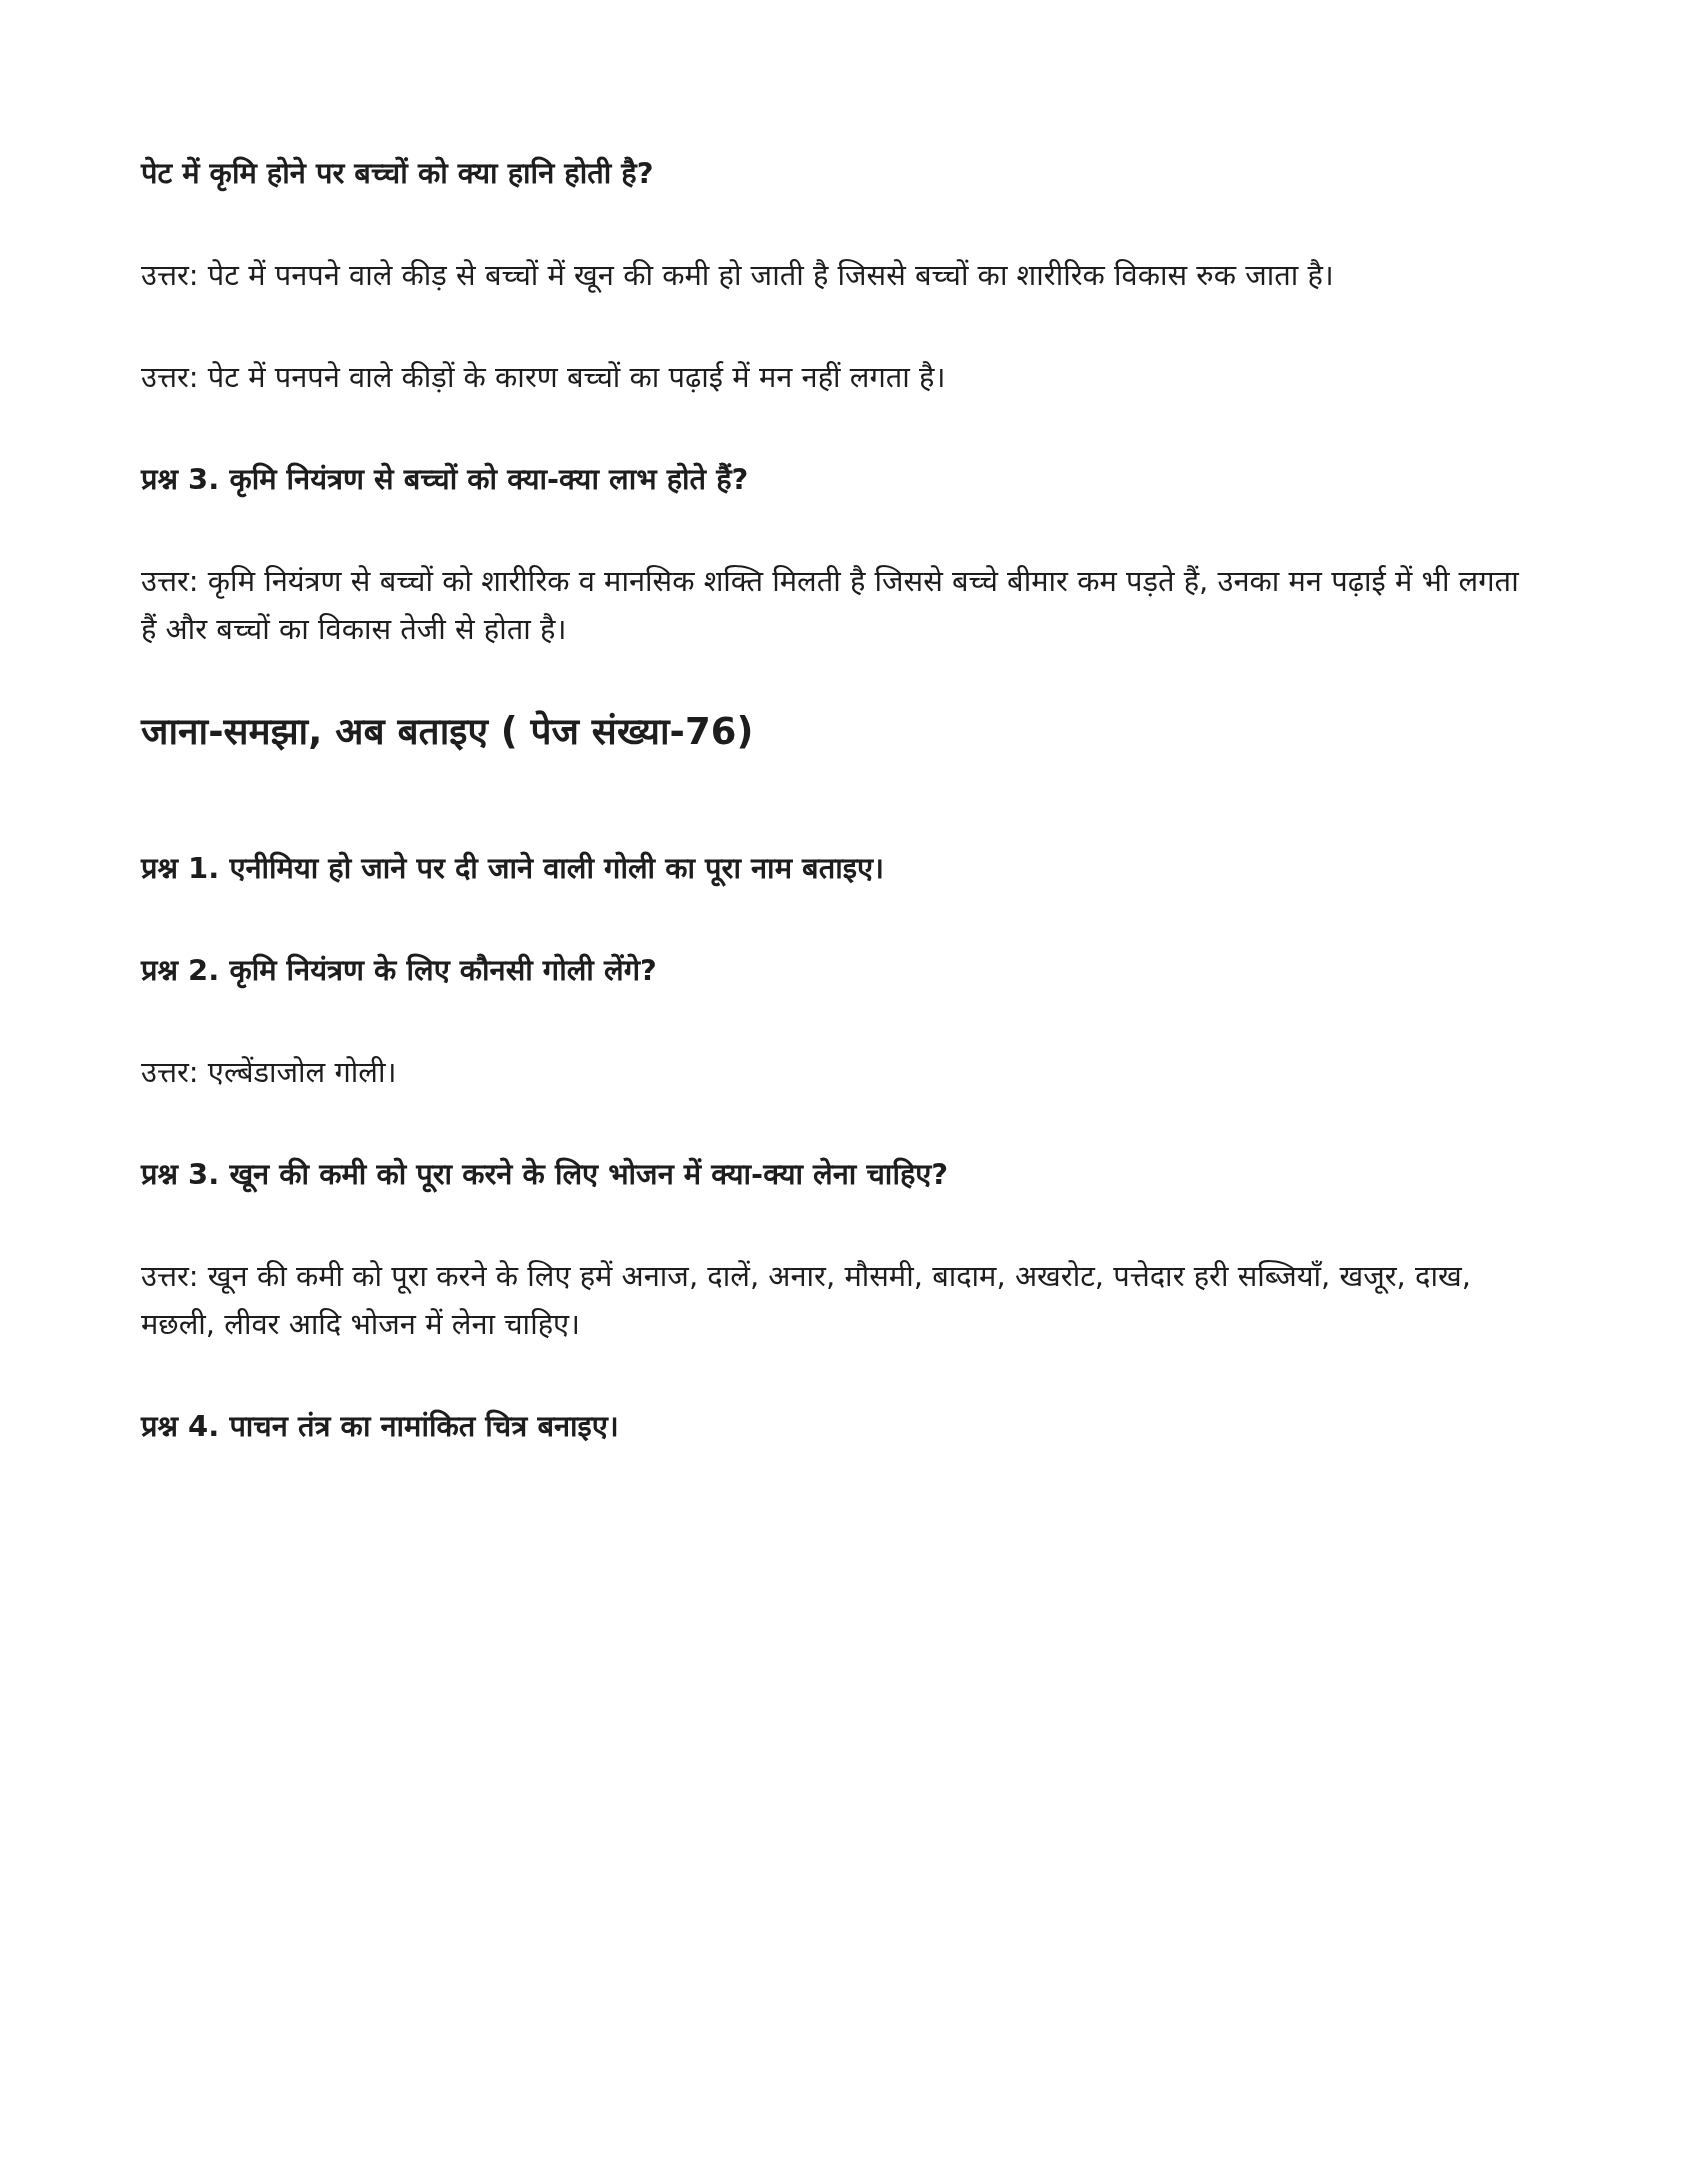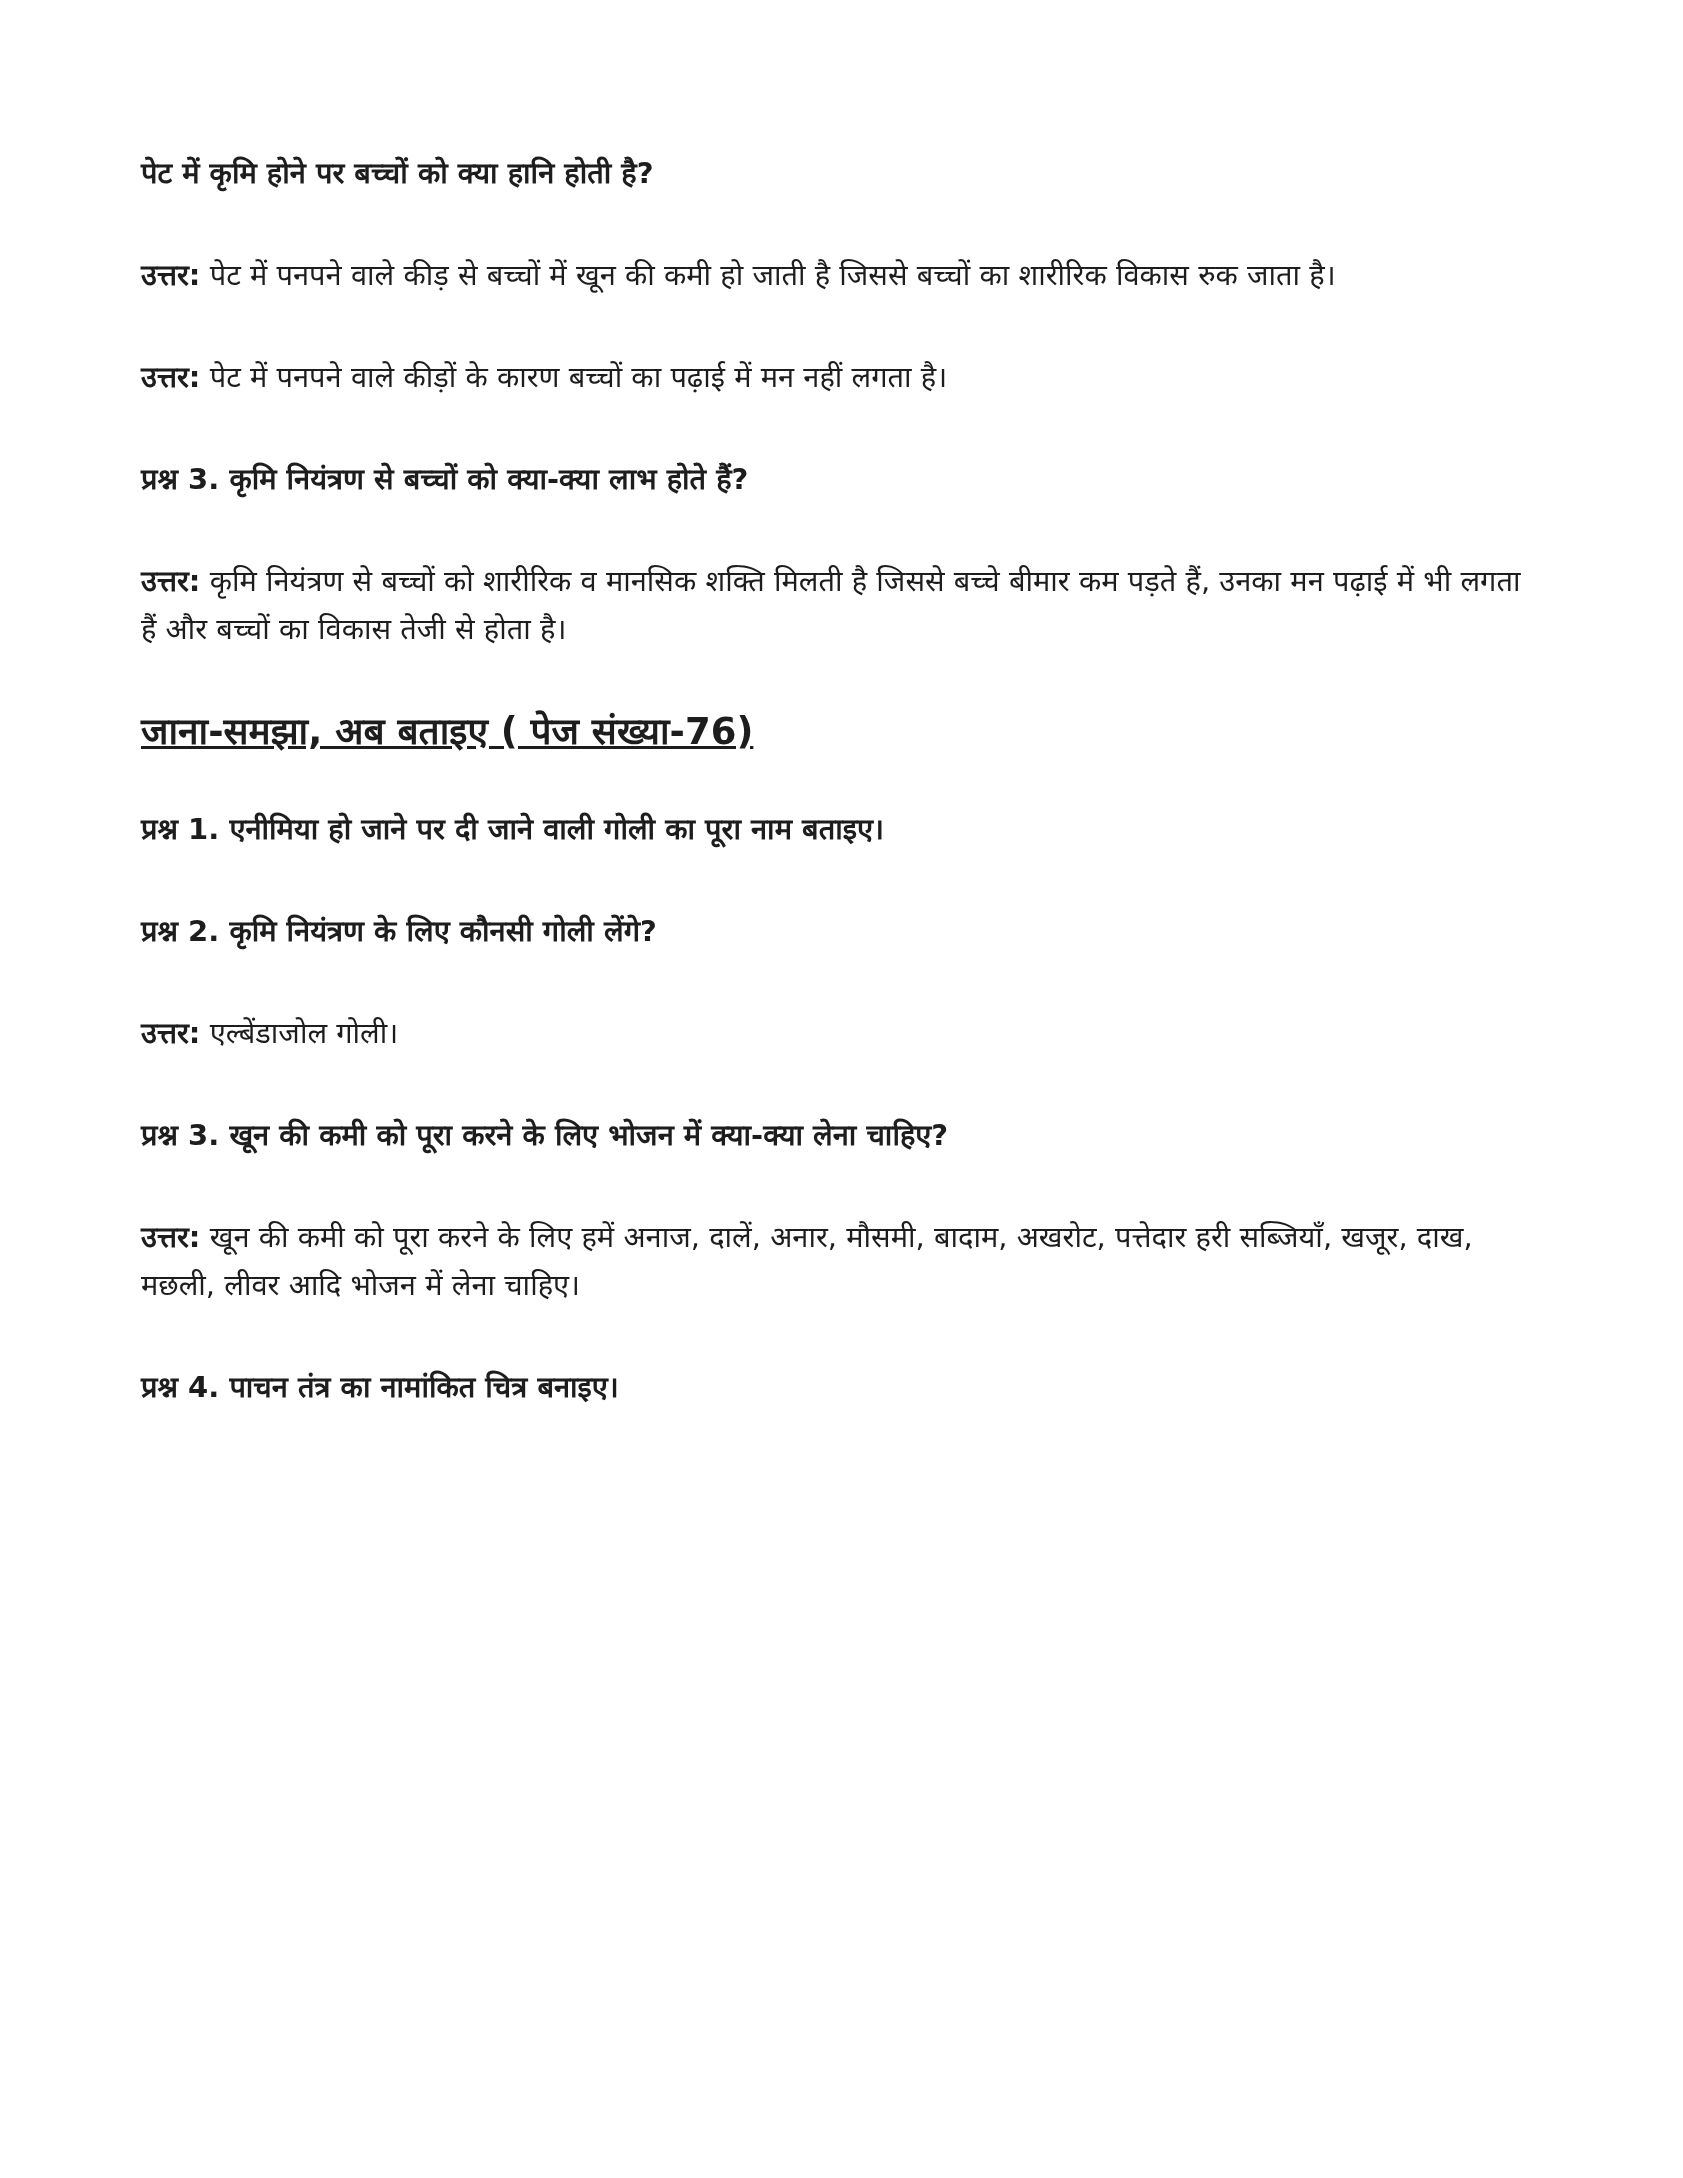--- a/index.html
+++ b/index.html
@@ -27,28 +27,27 @@
     line-height: 48px;
     text-align: left;
   }
   p.question {
     font-weight: 700;
   }
   p.section {
     font-size: 37px;
     line-height: 50px;
     font-weight: 700;
-    margin-bottom: 48px;
-    text-decoration: underline;
+    margin-bottom: 87px;
   }
   p.answer {
     font-weight: 400;
   }
   p.answer strong {
-    font-weight: 700;
+    font-weight: 400;
     margin-right: 0.32em;
   }
 </style>
 </head>
 <body>
 
 <div class="page">
   <div>
       <p class="block question">पेट में कृमि होने पर बच्चों को क्या हानि होती है?</p>
       <p class="block answer"><strong>उत्तर:</strong><span>पेट में पनपने वाले कीड़ से बच्चों में खून की कमी हो जाती है जिससे बच्चों का शारीरिक विकास रुक जाता है।</span></p>

